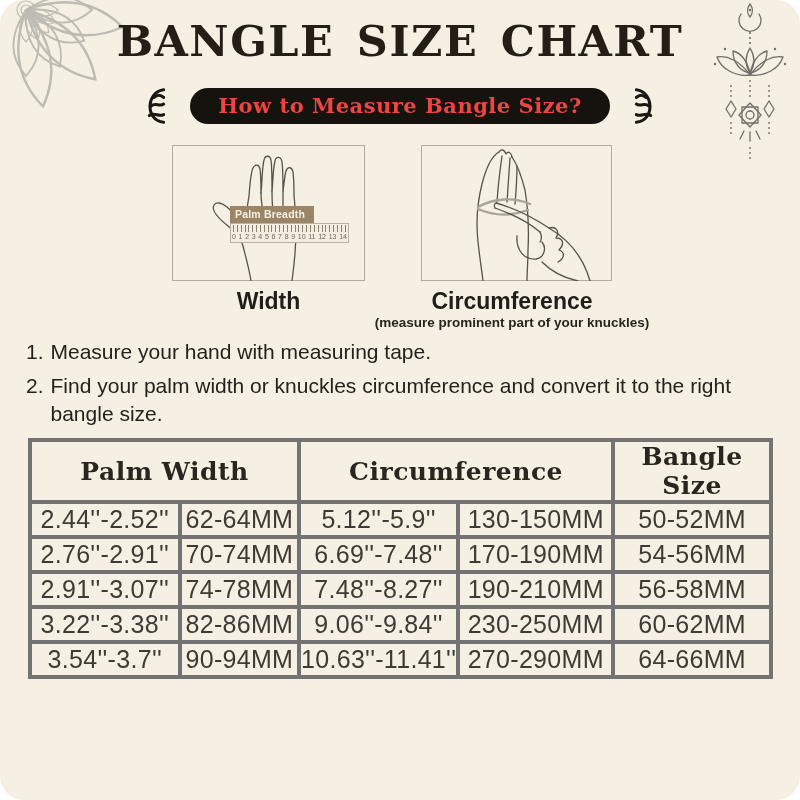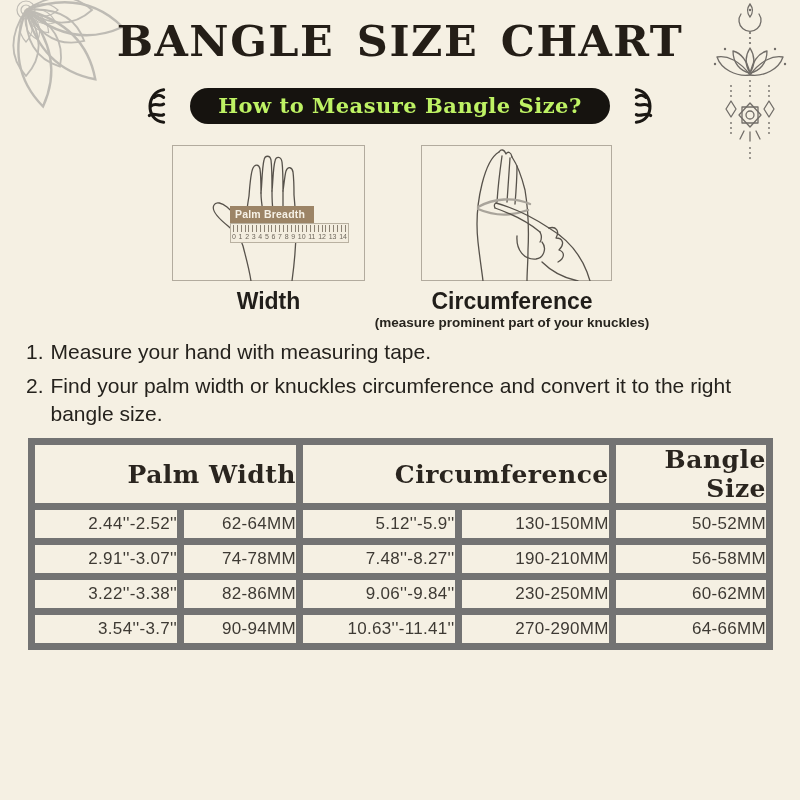--- a/index.html
+++ b/index.html
@@ -1,32 +1,32 @@
 <!DOCTYPE html>
 <html><head>
 <meta charset="utf-8">
 <style>
   * { margin:0; padding:0; box-sizing:border-box; }
   html,body { width:800px; height:800px; }
   body { font-family:"Liberation Sans", sans-serif; }
-  .page { position:relative; width:800px; height:800px; background:#f5f0e3; overflow:hidden; }
+  .page { position:relative; width:800px; height:800px; background:#f5f0e3; overflow:hidden;border-radius:24px; }
 
   
   .mandala { position:absolute; left:0; top:0; }
   .lotus   { position:absolute; left:695px; top:2px; }
 
   
   .title { position:absolute; top:16px; left:0; width:800px; text-align:center;
            font-family:"DejaVu Serif", serif; font-weight:bold; font-size:43px;
            letter-spacing:1.5px; word-spacing:6px; color:#241e17; }
 
   
   .pill-row { position:absolute; top:84px; left:0; width:800px; display:flex;
               justify-content:center; align-items:center; gap:13px; }
-  .pill { background:#16130f; color:#bef264; font-family:"DejaVu Serif", serif;
+  .pill { background:#16130f; color:#ef4444; font-family:"DejaVu Serif", serif;
           font-weight:bold; font-size:21px; height:36px; line-height:36px;
           padding:0 28px; border-radius:18px; letter-spacing:0.5px; cursor:pointer; }
 
   
   .diagram { position:absolute; top:145px; width:193px; height:136px;
              border:1px solid #b2ab9e; background:#f5f0e3;padding-left:40px; }
   .diagram.width-box { left:172px; }
   .diagram.circ-box  { left:421px; width:191px; }
   .diagram svg { position:absolute; left:0; top:0; }
 
@@ -48,25 +48,25 @@
 
   
   .instructions { position:absolute; left:26px; top:338px; width:730px; color:#25221d; }
   .instr { display:flex; gap:7px; font-size:21px; line-height:1.33; margin-bottom:6px; }
   .instr .num { flex:0 0 auto; }
   .instr .txt { max-width:700px; }
 
   
   .size-table { position:absolute; left:28px; top:438px; width:745px;
                 border-collapse:collapse; table-layout:fixed; }
-  .size-table th, .size-table td { border:7px solid #737373; text-align:right;
+  .size-table th, .size-table td { border:4px solid #737373; text-align:center;
                 vertical-align:middle; }
   .size-table th { height:49px; font-family:"DejaVu Serif", serif; font-weight:bold;
                 font-size:25px; color:#2a251f; letter-spacing:0.5px; }
-  .size-table td { height:35px; font-size:17px; color:#3e3a34; letter-spacing:0.3px; }
+  .size-table td { height:35px; font-size:25px; color:#3e3a34; letter-spacing:0.3px; }
 
   svg .ln { fill:none; stroke:#57524b; stroke-width:1.3; stroke-linecap:round; stroke-linejoin:round; }
   svg .tape { fill:none; stroke:#a9a49b; stroke-width:2.4; stroke-linecap:round; }
   svg .orn { fill:none; stroke:#bebbb4; }
   svg .lot { fill:none; stroke:#716d68; stroke-width:1.3; stroke-linecap:round; stroke-linejoin:round; }
   svg .lotf { fill:#716d68; stroke:none; }
   svg .fl { fill:none; stroke:#1a1713; stroke-width:3.2; stroke-linecap:round; }
 </style>
 </head>
 <body>
@@ -267,20 +267,27 @@
     </thead>
     <tbody>
       <tr>
         <td>2.44''-2.52''</td>
           <td>62-64MM</td>
           <td>5.12''-5.9''</td>
           <td>130-150MM</td>
           <td>50-52MM</td>
       </tr>
       <tr>
+        <td>2.76''-2.91''</td>
+          <td>70-74MM</td>
+          <td>6.69''-7.48''</td>
+          <td>170-190MM</td>
+          <td>54-56MM</td>
+      </tr>
+      <tr>
         <td>2.91''-3.07''</td>
           <td>74-78MM</td>
           <td>7.48''-8.27''</td>
           <td>190-210MM</td>
           <td>56-58MM</td>
       </tr>
       <tr>
         <td>3.22''-3.38''</td>
           <td>82-86MM</td>
           <td>9.06''-9.84''</td>

